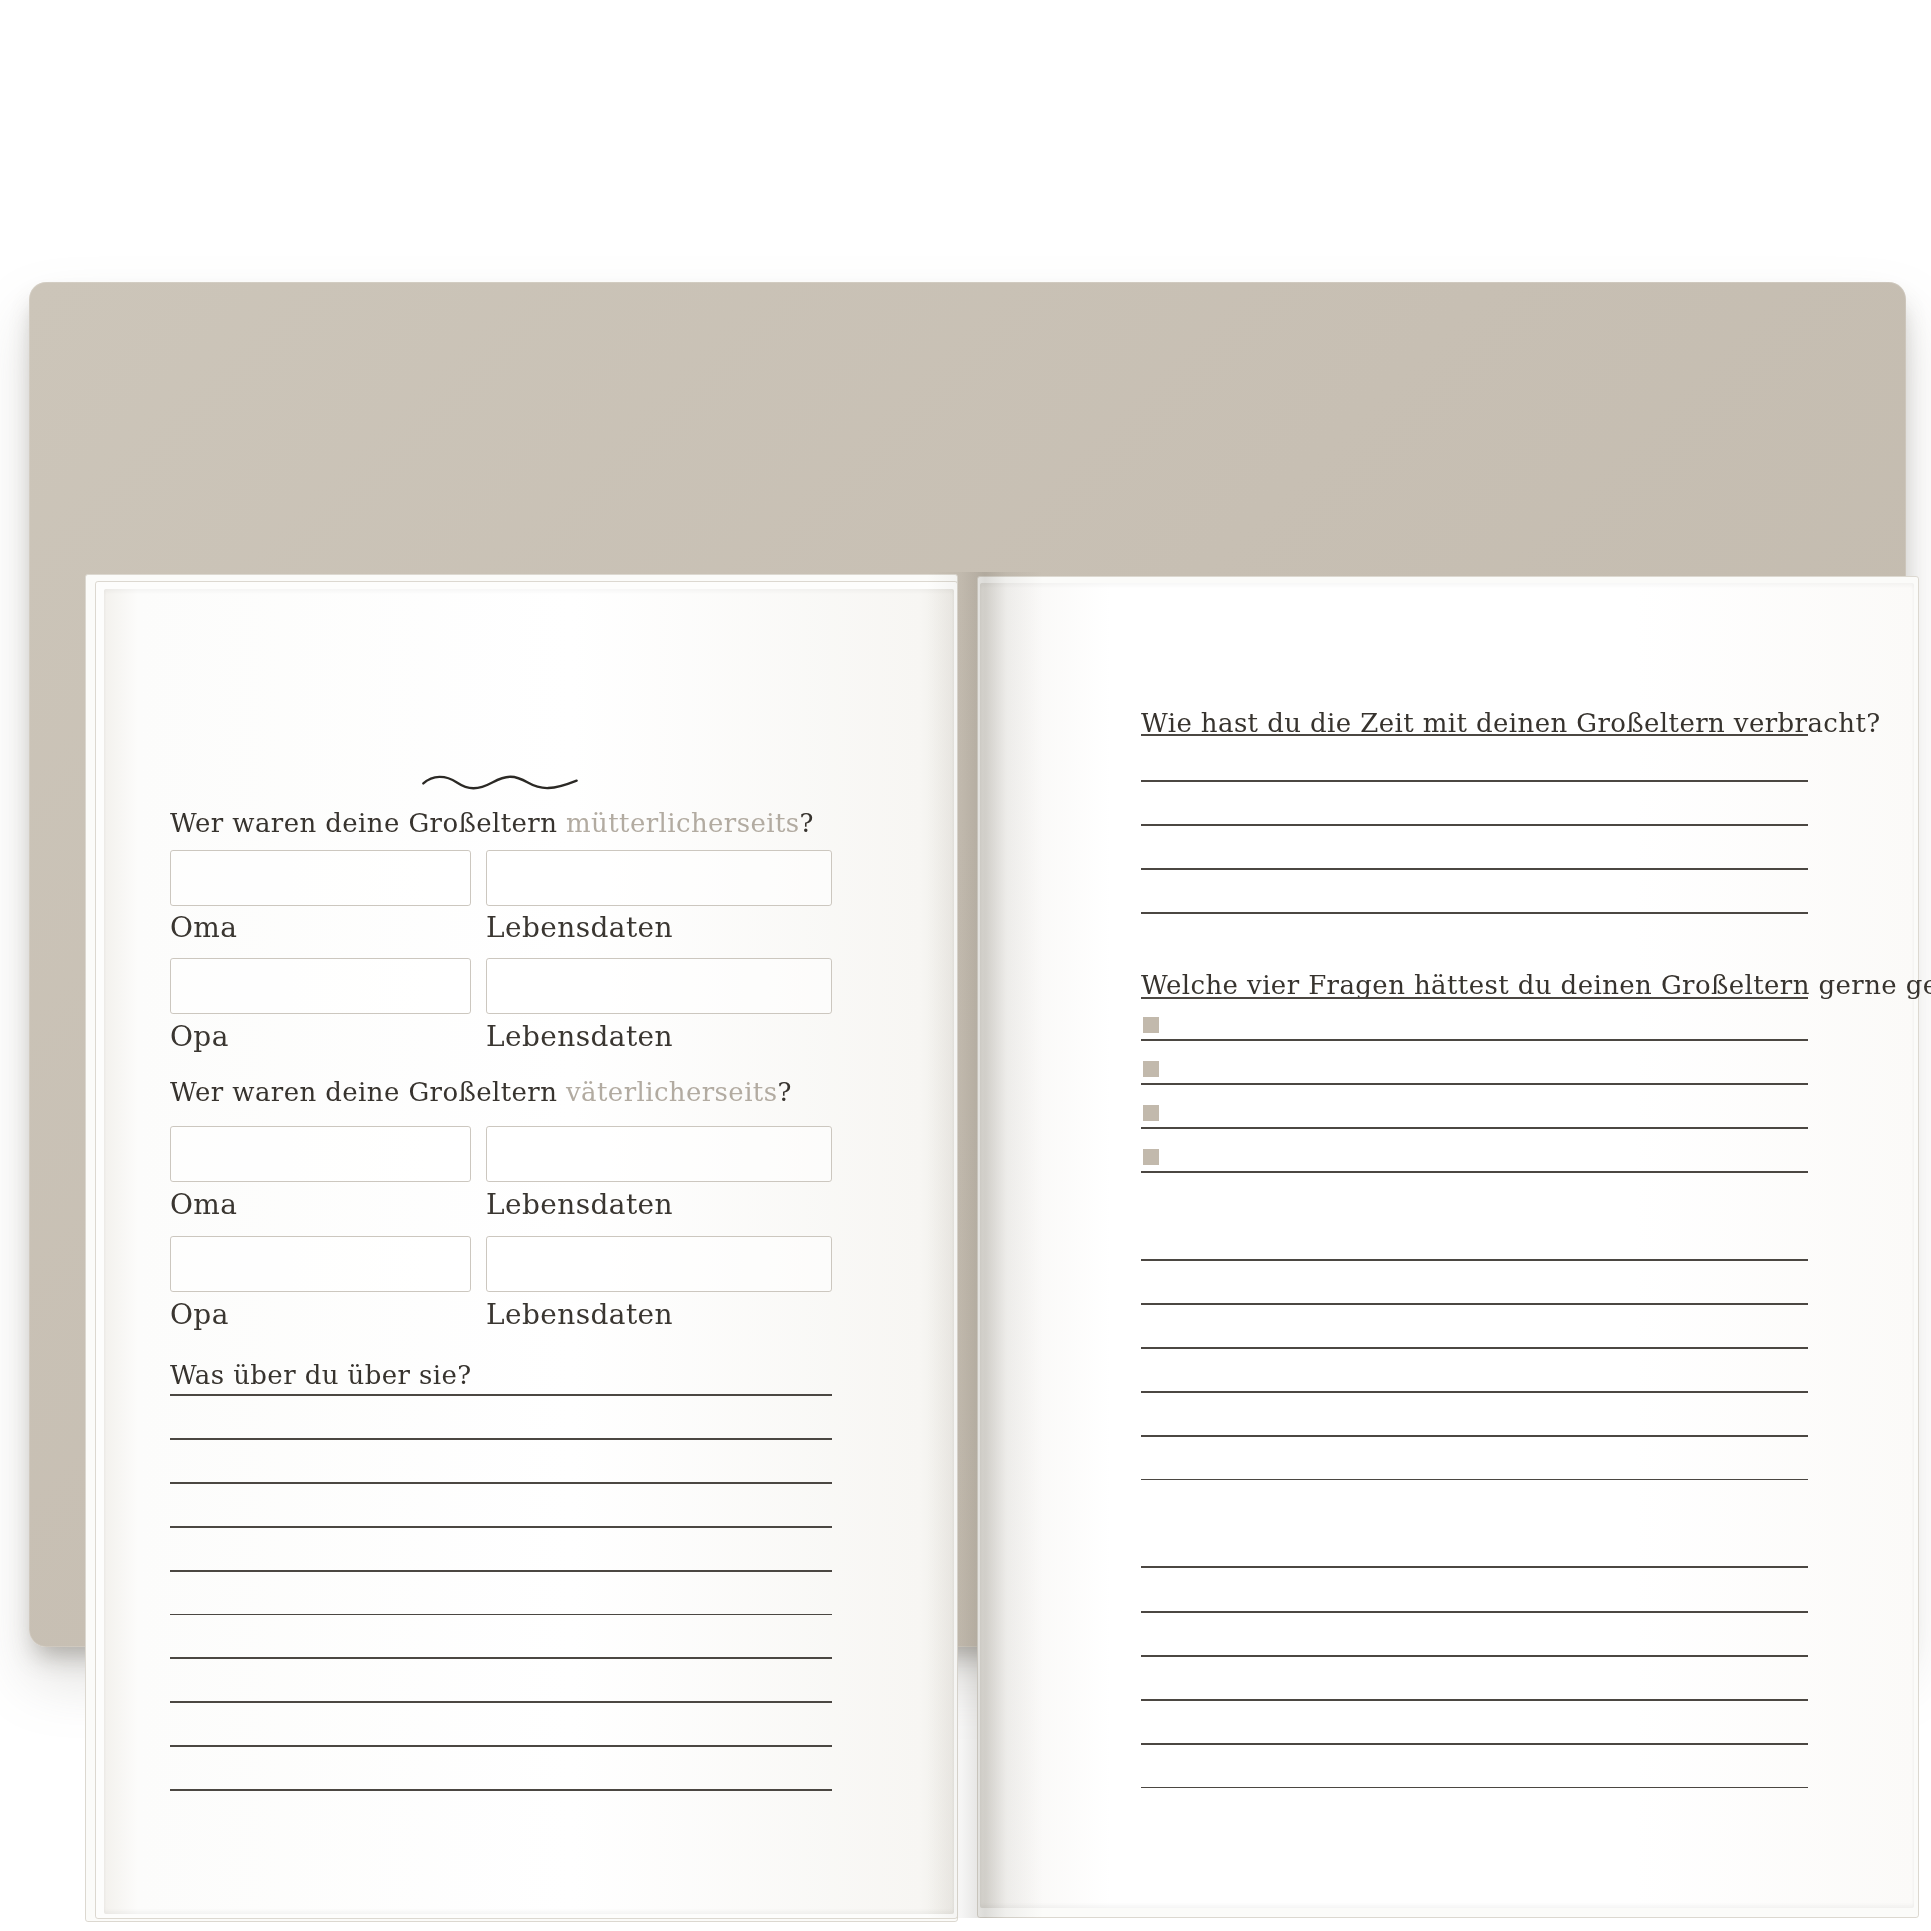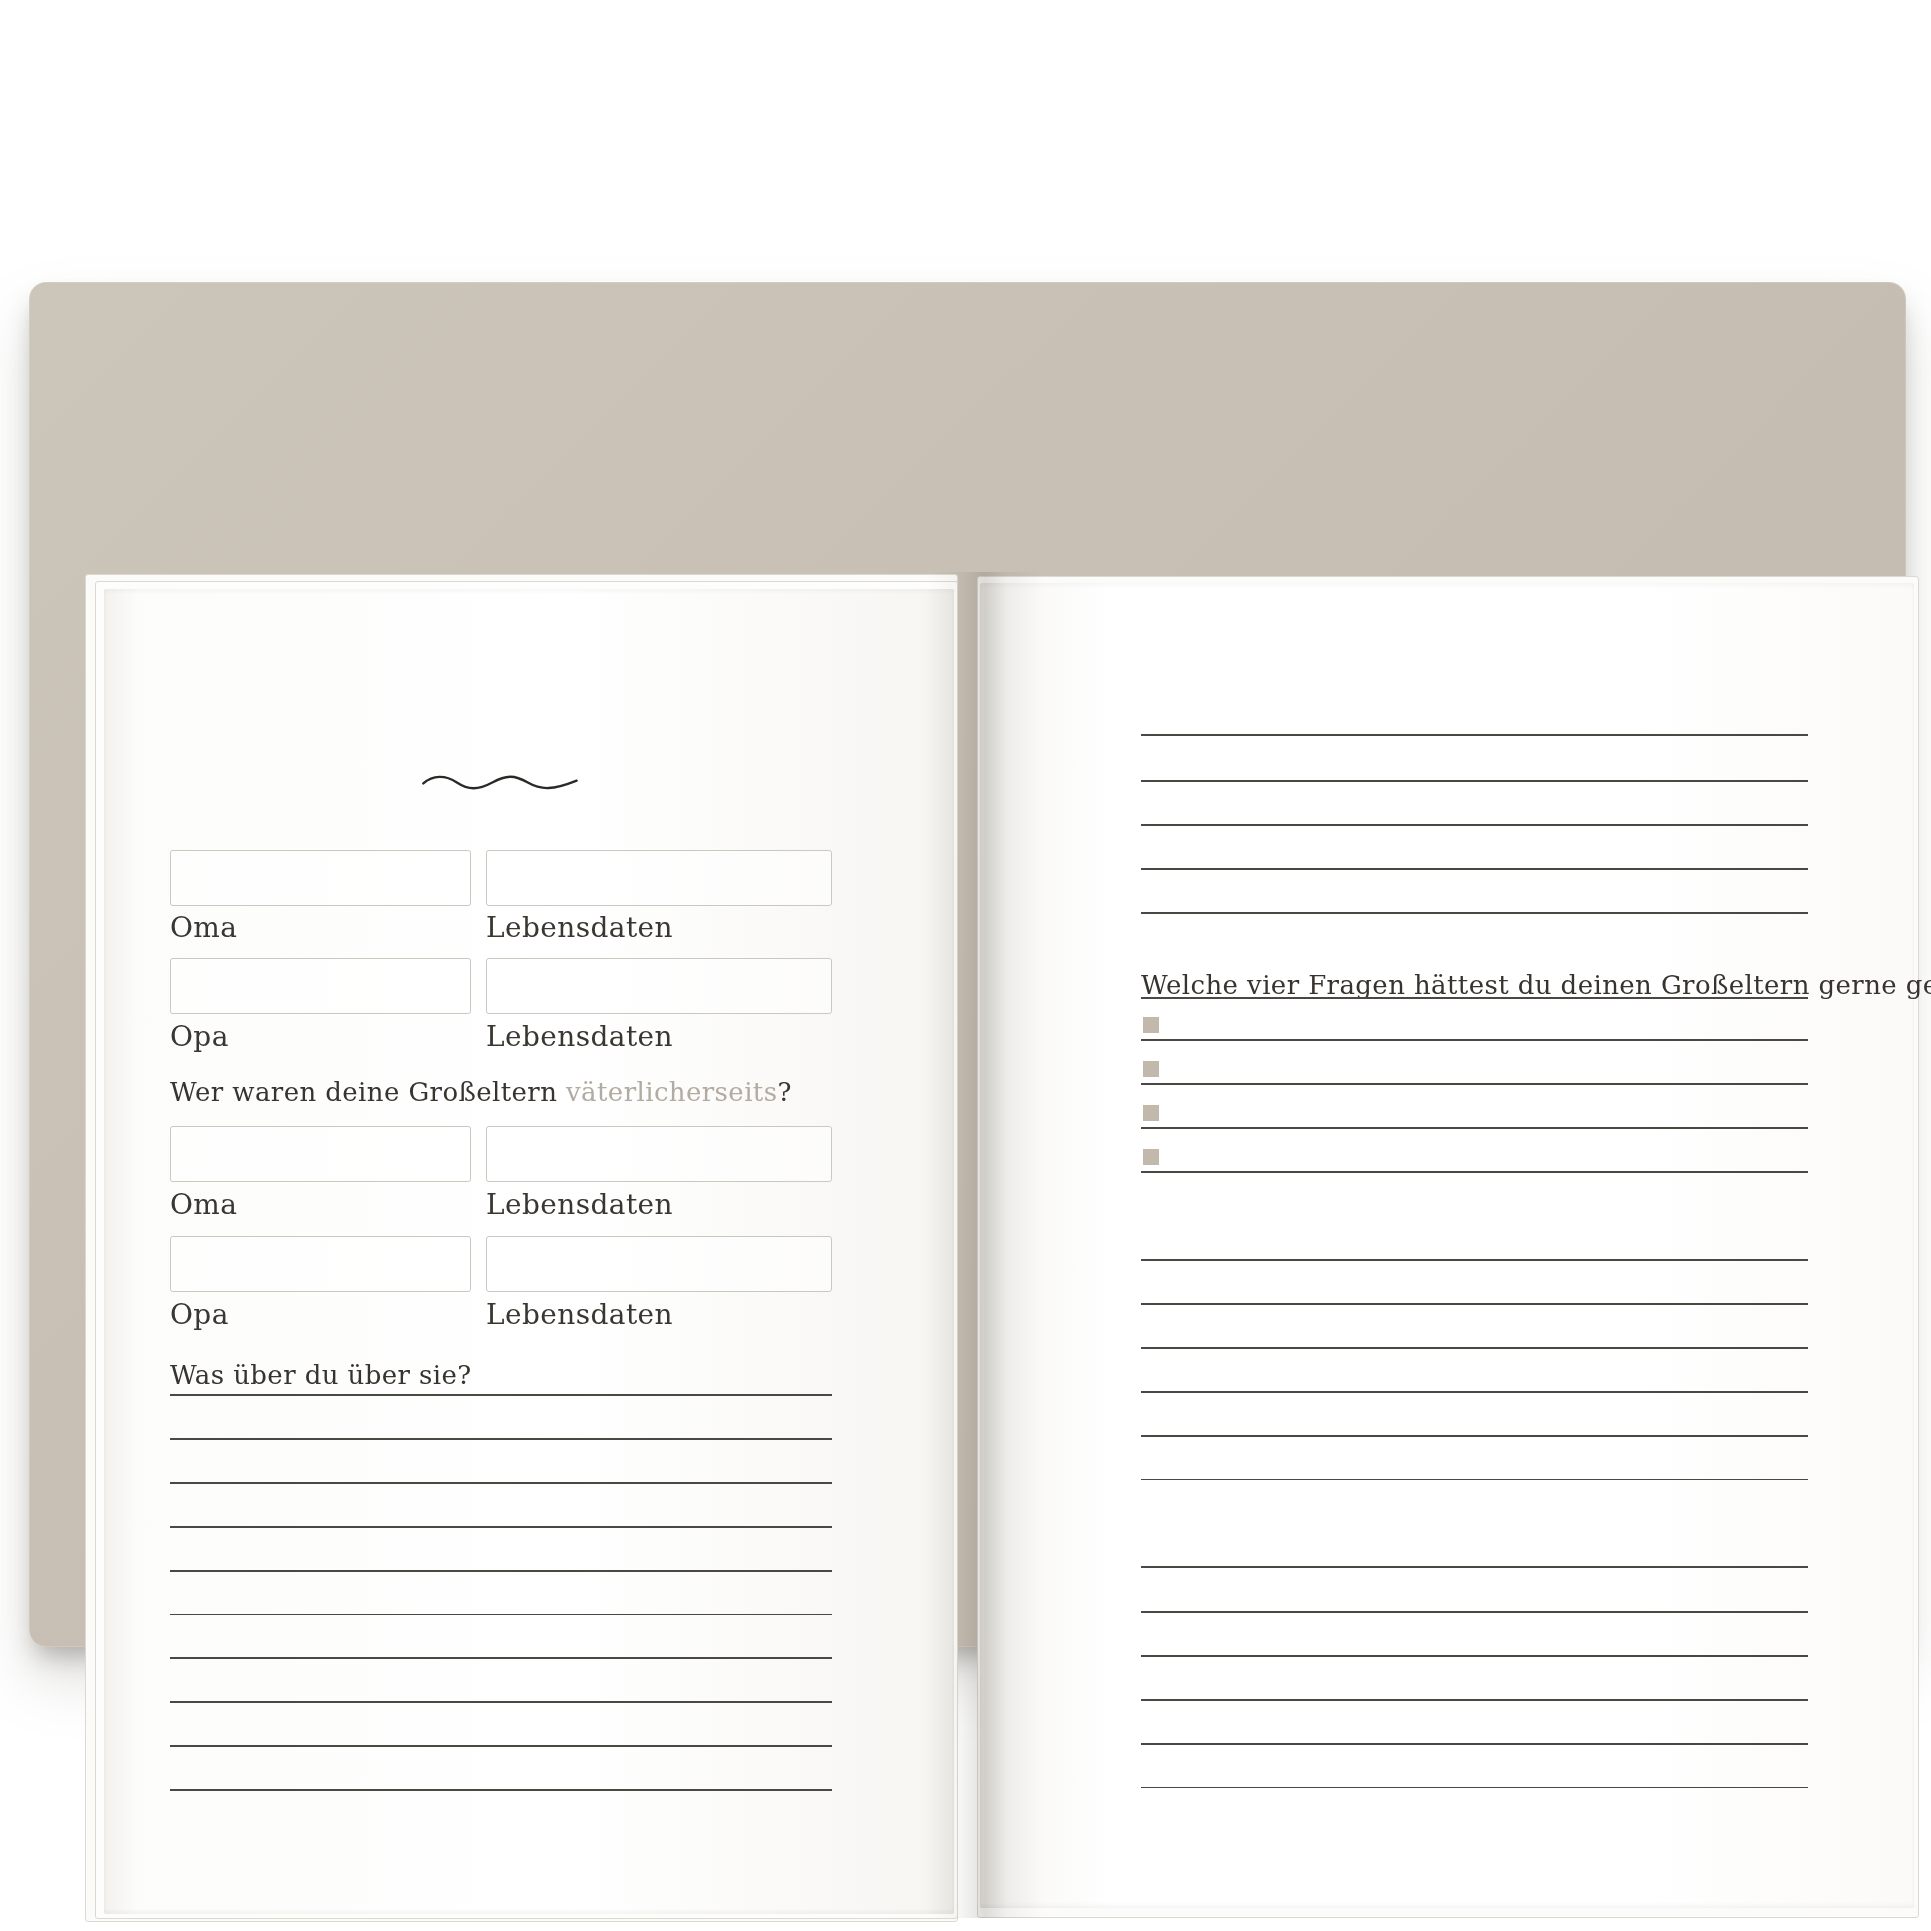--- a/index.html
+++ b/index.html
@@ -82,20 +82,23 @@
     <div class="sheet sheet-l1"></div>
     <div class="sheet sheet-l2"></div>
     <div class="sheet sheet-r1"></div>
 
     <div class="page left-page">
 
       <svg class="lp-wave" viewBox="0 0 170 24">
         <path d="M5 13 C 15 4, 28 4, 40 12 S 62 20, 77 12 S 100 4, 114 12 S 140 20, 165 10" fill="none" stroke="#2b2925" stroke-width="2.4" stroke-linecap="round"></path>
       </svg>
 
+      <div class="q" style="left:66px;top:218px;">
+        <span>Wer waren deine Großeltern </span><span class="hl">mütterlicherseits</span><span>?</span>
+      </div>
 
       <div class="box" style="left:66px;top:261px;width:299px;"></div>
       <div class="box" style="left:382px;top:261px;width:344px;"></div>
       <div class="lbl" style="left:66px;top:324px;">Oma</div>
       <div class="lbl" style="left:382px;top:324px;">Lebensdaten</div>
 
       <div class="box" style="left:66px;top:369px;width:299px;"></div>
       <div class="box" style="left:382px;top:369px;width:344px;"></div>
       <div class="lbl" style="left:66px;top:433px;">Opa</div>
       <div class="lbl" style="left:382px;top:433px;">Lebensdaten</div>
@@ -125,20 +128,21 @@
         <div class="rule"></div>
         <div class="rule"></div>
         <div class="rule"></div>
         <div class="rule"></div>
         <div class="rule"></div>
       </div>
     </div>
 
     <div class="page right-page">
 
+      <div class="q" style="left:161px;top:124px;">Wie hast du die Zeit mit deinen Großeltern verbracht?</div>
       <div class="rule rule-abs" style="left:161px;top:151px;width:667px;"></div>
       <div class="rules" style="left:161px;top:197px;width:667px;">
         <div class="rule"></div>
         <div class="rule"></div>
         <div class="rule"></div>
         <div class="rule"></div>
       </div>
 
       <div class="q" style="left:161px;top:386px;">Welche vier Fragen hättest du deinen Großeltern gerne gestellt?</div>
       <div class="rule rule-abs" style="left:161px;top:414px;width:667px;"></div>

